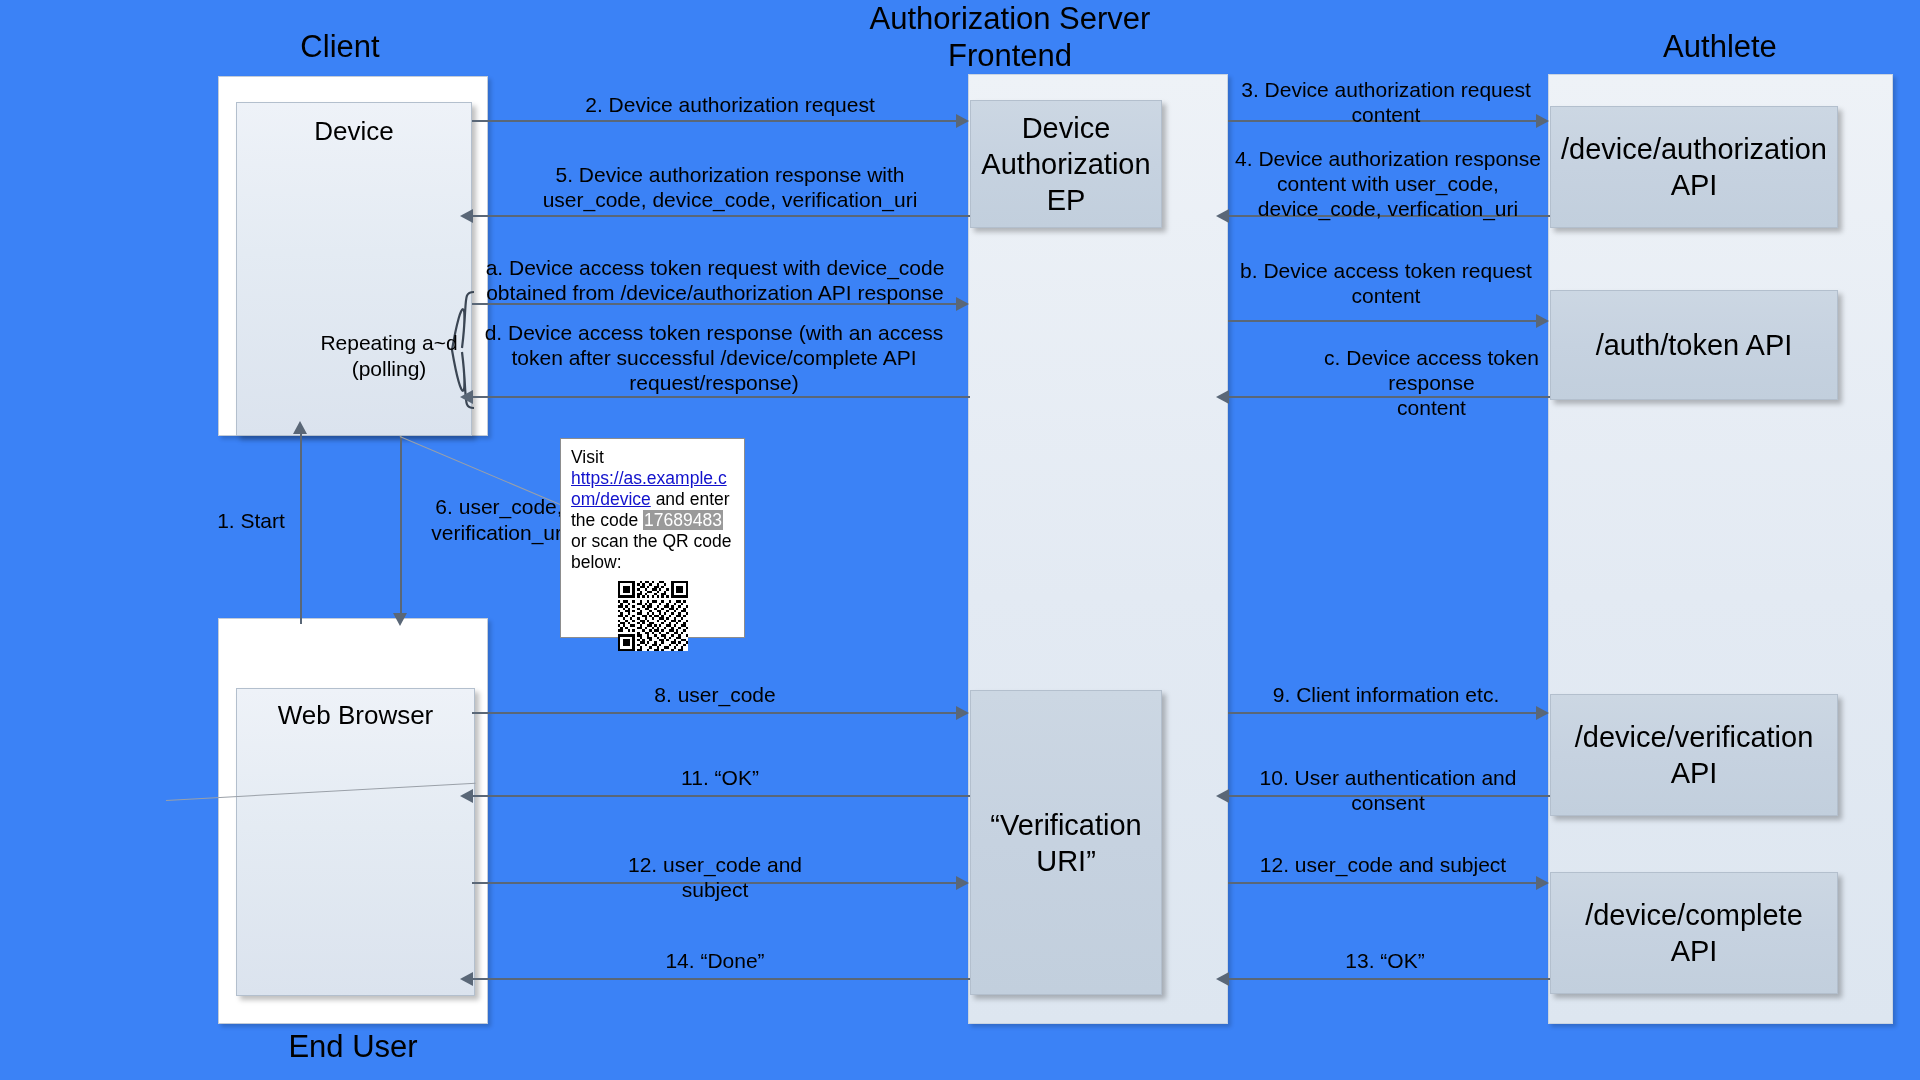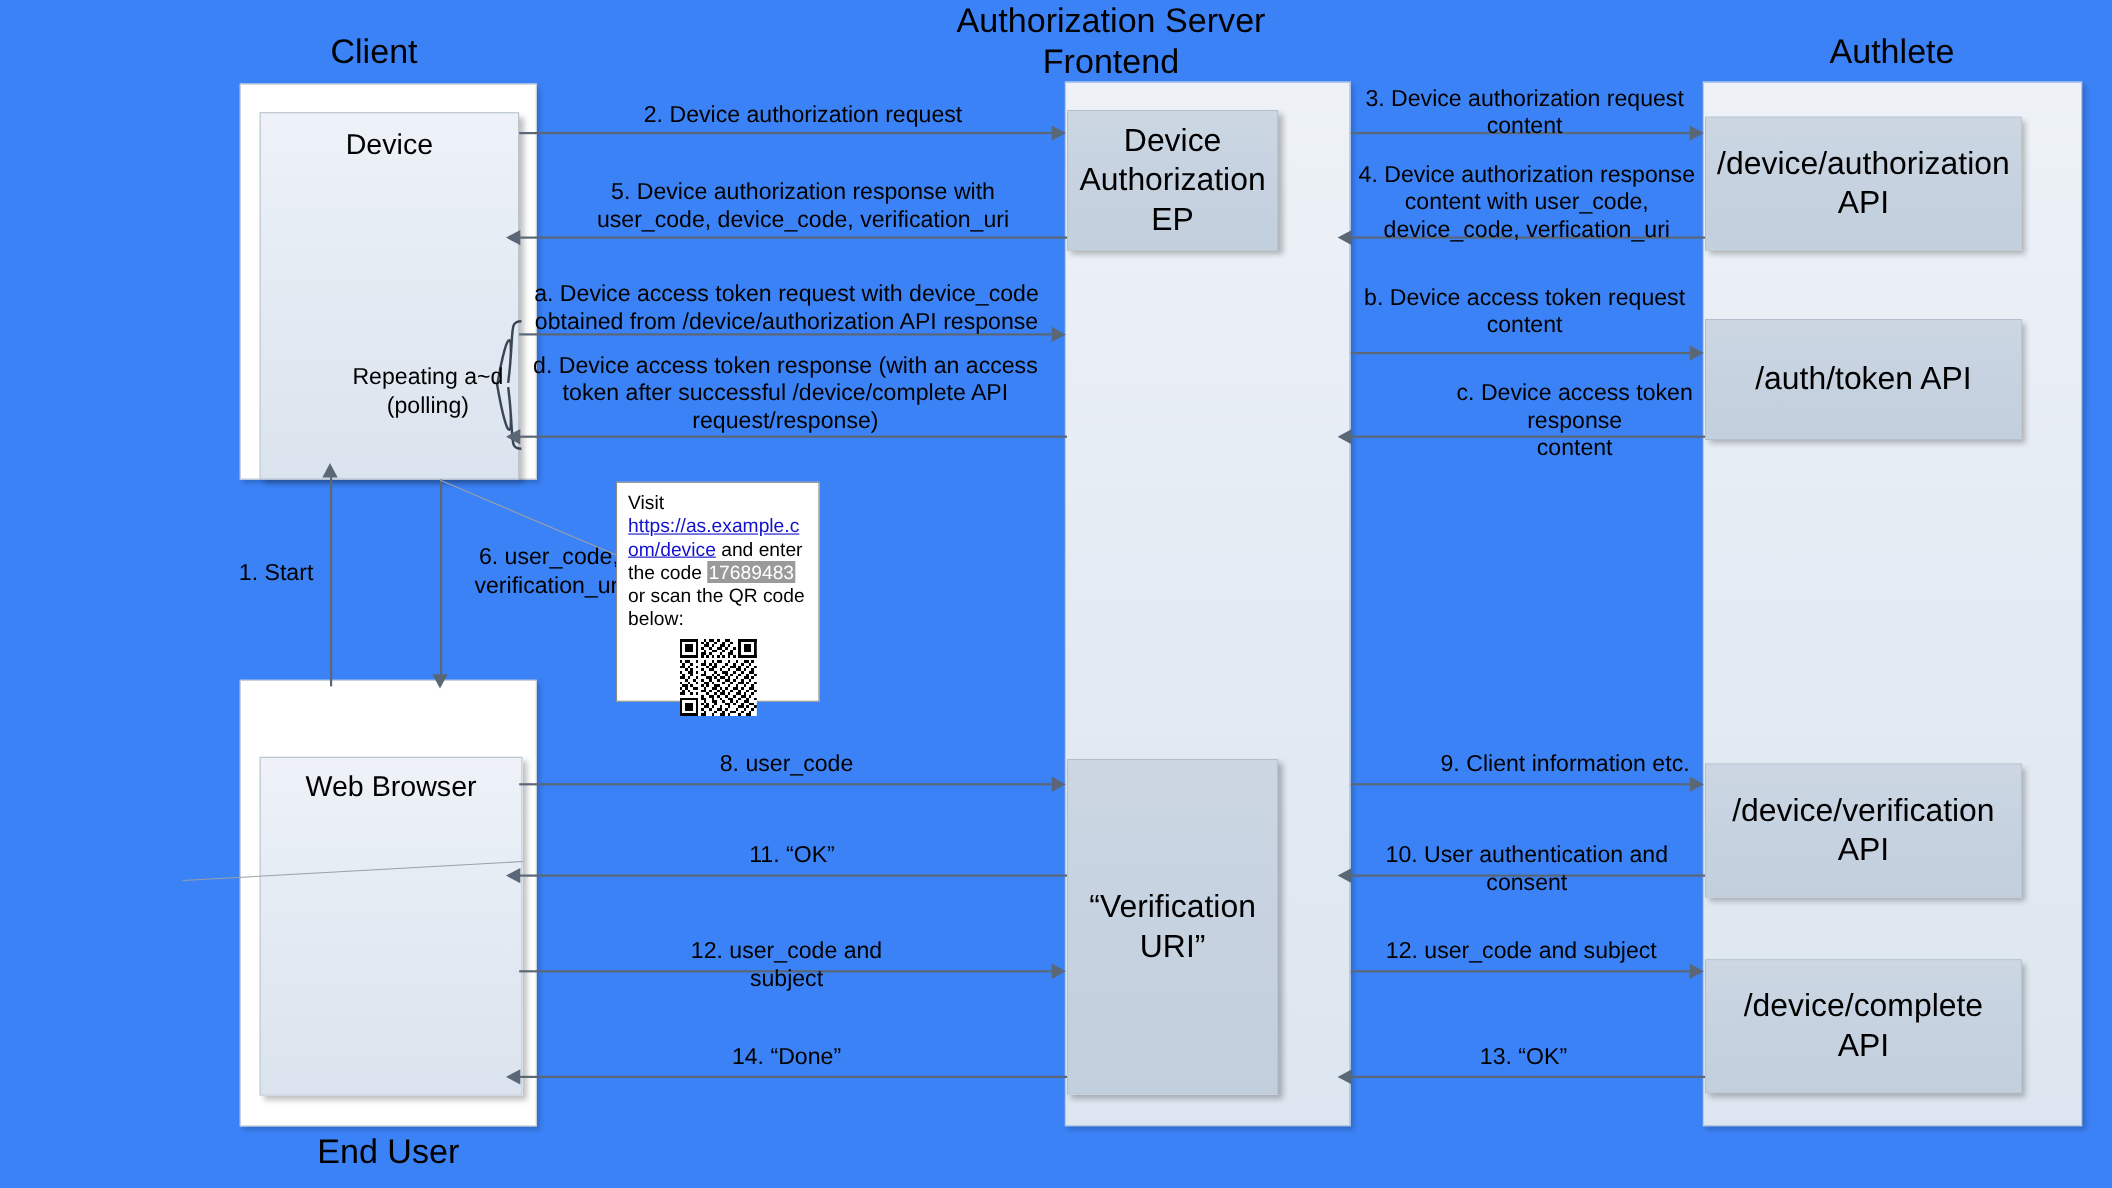--- a/index.html
+++ b/index.html
@@ -550,21 +550,21 @@
   <div class="hline" style="left:472px; top:882px; width:484px;"></div>
   <div class="arrowhead ah-right" style="left:956px; top:876px;"></div>
   <div class="edge-label" style="left:600px; top:852px; width:230px;">12. user_code and subject</div>
 
   <div class="hline" style="left:472px; top:978px; width:498px;"></div>
   <div class="arrowhead ah-left" style="left:460px; top:972px;"></div>
   <div class="edge-label" style="left:600px; top:948px; width:230px;">14. “Done”</div>
 
   <div class="hline" style="left:1228px; top:712px; width:308px;"></div>
   <div class="arrowhead ah-right" style="left:1536px; top:706px;"></div>
-  <div class="edge-label" style="left:1236px; top:682px; width:300px;text-align:right;">9. Client information etc.</div>
+  <div class="edge-label" style="left:1236px; top:682px; width:300px;">9. Client information etc.</div>
 
   <div class="hline" style="left:1228px; top:795px; width:322px;"></div>
   <div class="arrowhead ah-left" style="left:1216px; top:789px;"></div>
   <div class="edge-label" style="left:1228px; top:765px; width:320px;">10. User authentication and consent</div>
 
   <div class="hline" style="left:1228px; top:882px; width:308px;"></div>
   <div class="arrowhead ah-right" style="left:1536px; top:876px;"></div>
   <div class="edge-label" style="left:1228px; top:852px; width:310px;">12. user_code and subject</div>
 
   <div class="hline" style="left:1228px; top:978px; width:322px;"></div>

